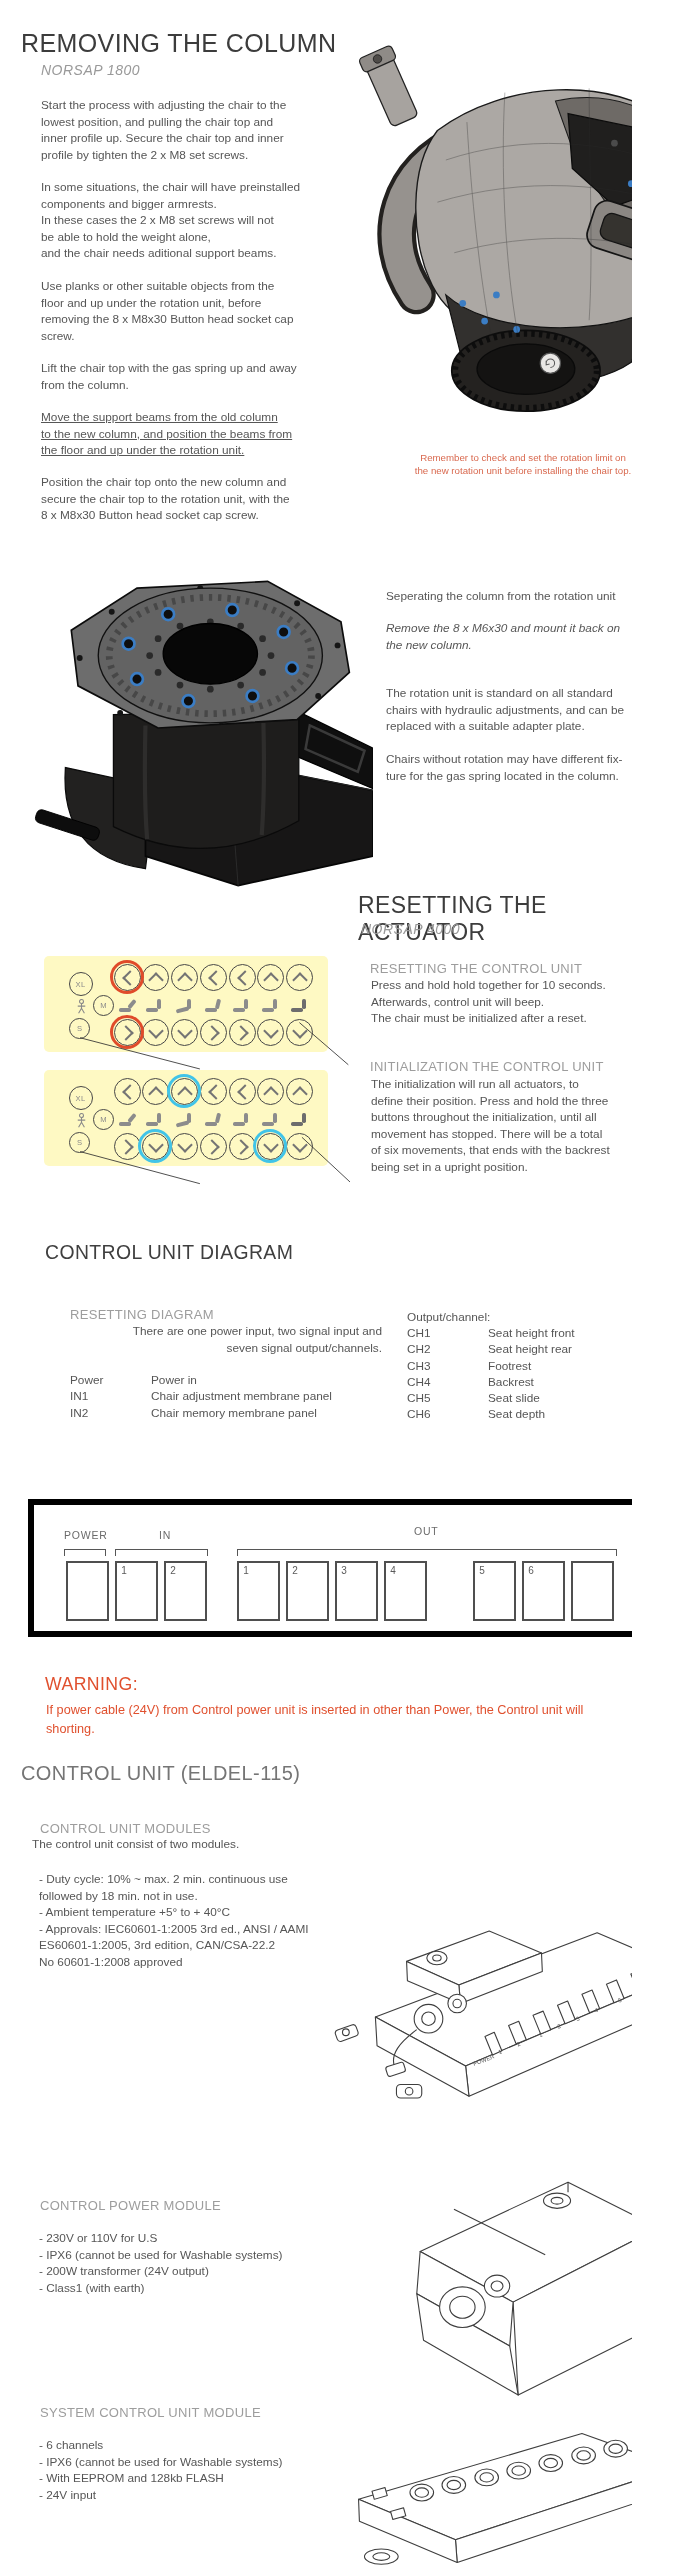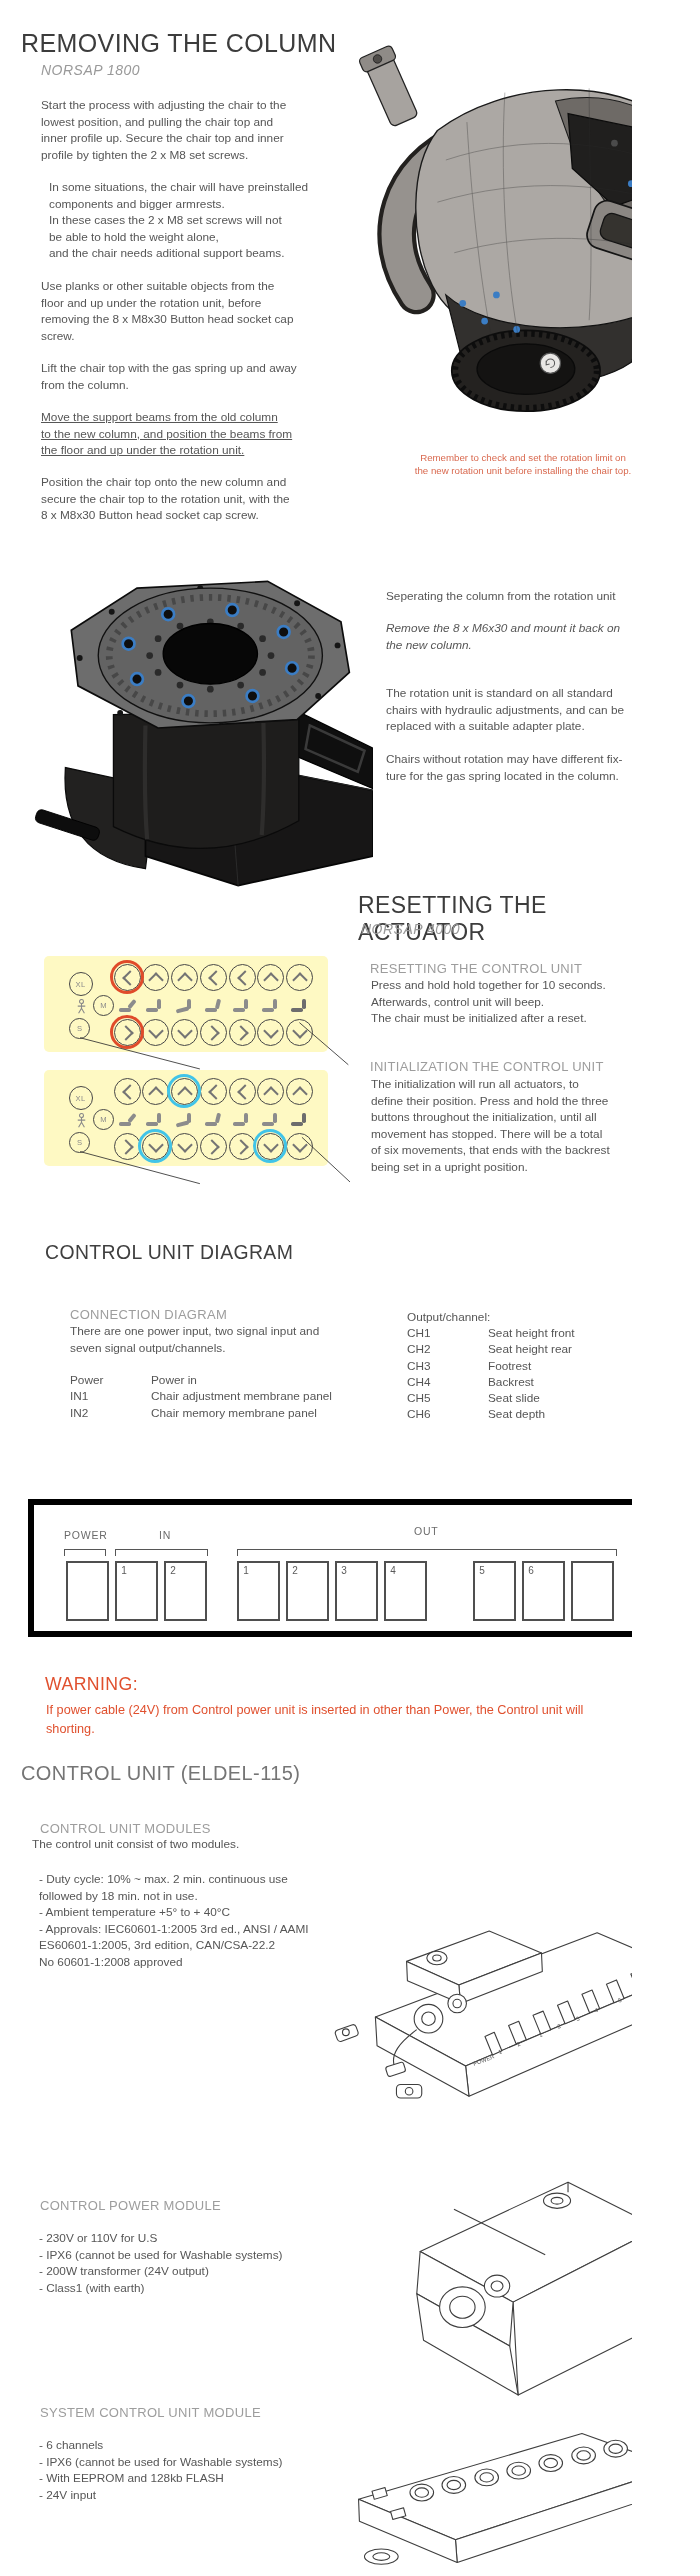--- a/index.html
+++ b/index.html
@@ -57,21 +57,21 @@
 
 <div class="page">
 
   <div class="abs title" style="left:21px;top:29px;">REMOVING THE COLUMN</div>
   <div class="abs subtitle" style="left:41px;top:62px;">NORSAP 1800</div>
 
   <div class="abs body pre" style="left:41px;top:97px;width:338px;">Start the process with adjusting the chair to the
 lowest position, and pulling the chair top and
 inner profile up. Secure the chair top and inner
 profile by tighten the 2 x M8 set screws.</div>
-  <div class="abs body pre" style="left:41px;top:179px;width:338px;margin-left:8px;">In some situations, the chair will have preinstalled
+  <div class="abs body pre" style="left:41px;top:179px;width:338px;">In some situations, the chair will have preinstalled
 components and bigger armrests.
 In these cases the 2 x M8 set screws will not
 be able to hold the weight alone,
 and the chair needs aditional support beams.</div>
   <div class="abs body pre" style="left:41px;top:278px;width:338px;">Use planks or other suitable objects from the
 floor and up under the rotation unit, before
 removing the 8 x M8x30 Button head socket cap
 screw.</div>
   <div class="abs body pre" style="left:41px;top:360px;width:338px;">Lift the chair top with the gas spring up and away
 from the column.</div>
@@ -351,22 +351,22 @@
   <div class="abs h-gray" style="left:370px;top:1059px;">INITIALIZATION THE CONTROL UNIT</div>
   <div class="abs body pre" style="left:371px;top:1076px;width:312px;">The initialization will run all actuators, to
 define their position. Press and hold the three
 buttons throughout the initialization, until all
 movement has stopped. There will be a total
 of six movements, that ends with the backrest
 being set in a upright position.</div>
 
   <div class="abs h-section" style="left:45px;top:1241px;">CONTROL UNIT DIAGRAM</div>
 
-  <div class="abs h-gray" style="left:70px;top:1307px;">CONNECTION DIAGRAM</div>
-  <div class="abs body pre" style="left:70px;top:1323px;width:312px;">There are one power input, two signal input and
+  <div class="abs h-gray" style="left:70px;top:1307px;">RESETTING DIAGRAM</div>
+  <div class="abs body pre" style="left:70px;top:1323px;width:312px;text-align:right;">There are one power input, two signal input and
 seven signal output/channels.</div>
   <div class="abs" style="left:70px;top:1372px;width:321px;">
     <div class="tbl-row"><span class="tbl-label">Power</span><span>Power in</span></div>
     <div class="tbl-row"><span class="tbl-label">IN1</span><span>Chair adjustment membrane panel</span></div>
     <div class="tbl-row"><span class="tbl-label">IN2</span><span>Chair memory membrane panel</span></div>
   </div>
 
   <div class="abs body" style="left:407px;top:1309px;">Output/channel:</div>
   <div class="abs" style="left:407px;top:1325px;width:278px;">
     <div class="tbl-row"><span class="tbl-label">CH1</span><span>Seat height front</span></div>

